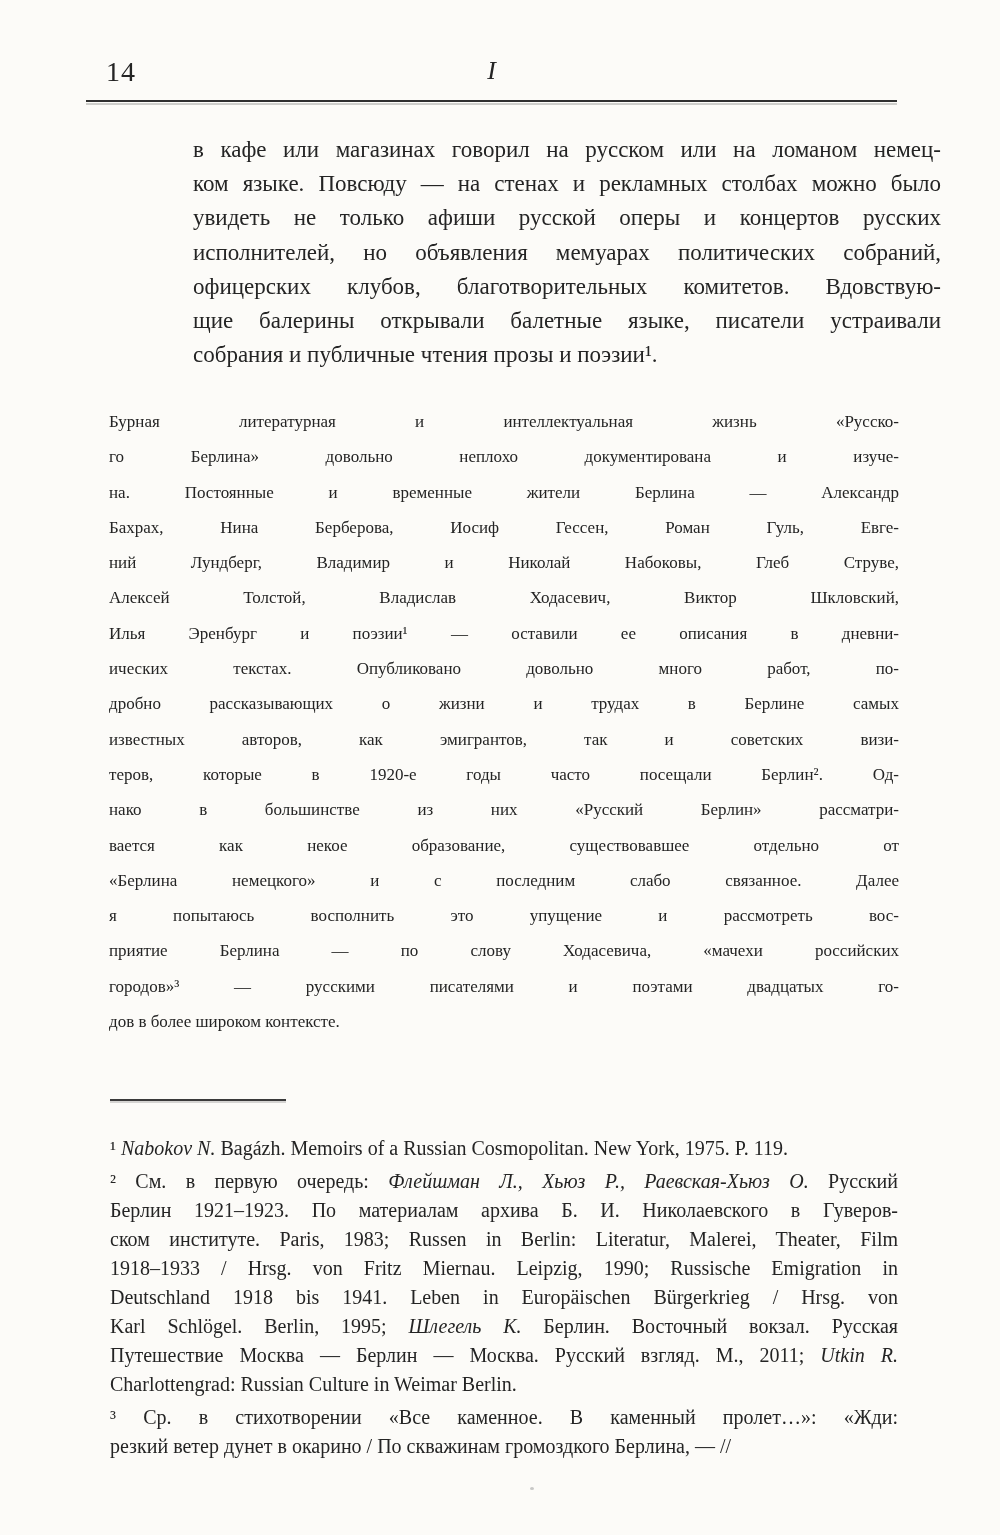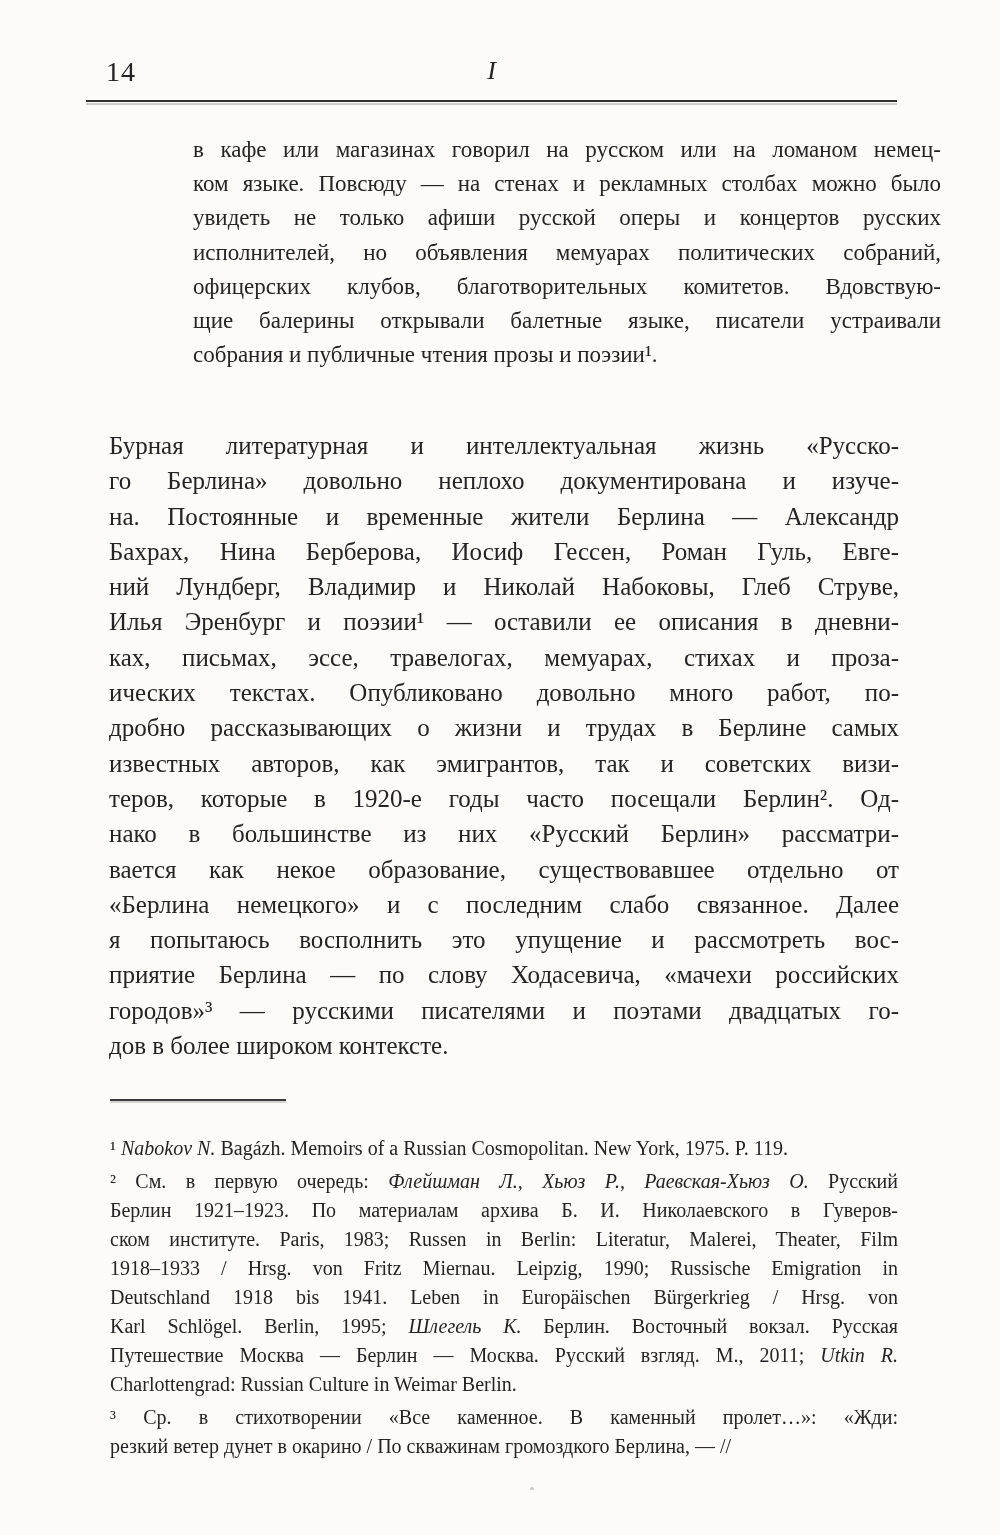--- a/index.html
+++ b/index.html
@@ -8,21 +8,21 @@
     position:relative; width:1000px; height:1535px; margin:0 auto;
     background:#fcfbf8; color:#242424;
     font-family:"Liberation Serif", serif;
     overflow:hidden;
   }
   .page-number { position:absolute; left:106px; top:56px; font-size:28px; letter-spacing:1px; }
   .running-head { position:absolute; left:86px; top:56px; width:811px; text-align:center; font-size:26px; font-style:italic; }
   .header-rule { position:absolute; left:86px; top:100px; width:811px; height:2px; background:#2f2f2f; box-shadow:0 3px 0 rgba(47,47,47,.22); }
 
   .quote { position:absolute; left:148px; top:133px; width:748px; font-size:23px; line-height:34.2px;margin-left:45px; }
-  .body-text { position:absolute; left:109px; top:428px; width:790px; font-size:25px; line-height:35.3px; }
+  .body-text { position:absolute; left:109px; top:404px; width:790px; font-size:17px; line-height:35.3px; }
 
   .fn-rule { position:absolute; left:110px; top:1099px; width:176px; height:2px; background:#3a3a3a; box-shadow:0 2px 0 rgba(58,58,58,.2); }
   .footnotes { position:absolute; left:110px; top:1110px; width:788px; font-size:20px; line-height:29px;margin-top:24px; }
   .footnote + .footnote { margin-top:4px; }
 
   .tline { text-align:justify; text-align-last:justify; white-space:normal; }
   .tline.tline-last { text-align-last:left; }
   .it { font-style:italic; }
 
   .scan-speck { position:absolute; left:530px; top:1487px; width:4px; height:3px; border-radius:50%; background:#8a8a8a; opacity:.45; }
@@ -45,22 +45,22 @@
       <div class="tline"><span class="">щие балерины открывали балетные языке, писатели устраивали</span></div>
       <div class="tline tline-last"><span class="">собрания и публичные чтения прозы и поэзии¹.</span></div>
     </section>
 
   <section class="body-text">
       <div class="tline"><span class="">Бурная литературная и интеллектуальная жизнь «Русско-</span></div>
       <div class="tline"><span class="">го Берлина» довольно неплохо документирована и изуче-</span></div>
       <div class="tline"><span class="">на. Постоянные и временные жители Берлина — Александр</span></div>
       <div class="tline"><span class="">Бахрах, Нина Берберова, Иосиф Гессен, Роман Гуль, Евге-</span></div>
       <div class="tline"><span class="">ний Лундберг, Владимир и Николай Набоковы, Глеб Струве,</span></div>
+      <div class="tline"><span class="">Алексей Толстой, Владислав Ходасевич, Виктор Шкловский,</span></div>
       <div class="tline"><span class="">Илья Эренбург и поэзии¹ — оставили ее описания в дневни-</span></div>
-      <div class="tline"><span class="">ках, письмах, эссе, травелогах, мемуарах, стихах и проза-</span></div>
       <div class="tline"><span class="">ических текстах. Опубликовано довольно много работ, по-</span></div>
       <div class="tline"><span class="">дробно рассказывающих о жизни и трудах в Берлине самых</span></div>
       <div class="tline"><span class="">известных авторов, как эмигрантов, так и советских визи-</span></div>
       <div class="tline"><span class="">теров, которые в 1920-е годы часто посещали Берлин². Од-</span></div>
       <div class="tline"><span class="">нако в большинстве из них «Русский Берлин» рассматри-</span></div>
       <div class="tline"><span class="">вается как некое образование, существовавшее отдельно от</span></div>
       <div class="tline"><span class="">«Берлина немецкого» и с последним слабо связанное. Далее</span></div>
       <div class="tline"><span class="">я попытаюсь восполнить это упущение и рассмотреть вос-</span></div>
       <div class="tline"><span class="">приятие Берлина — по слову Ходасевича, «мачехи российских</span></div>
       <div class="tline"><span class="">городов»³ — русскими писателями и поэтами двадцатых го-</span></div>

